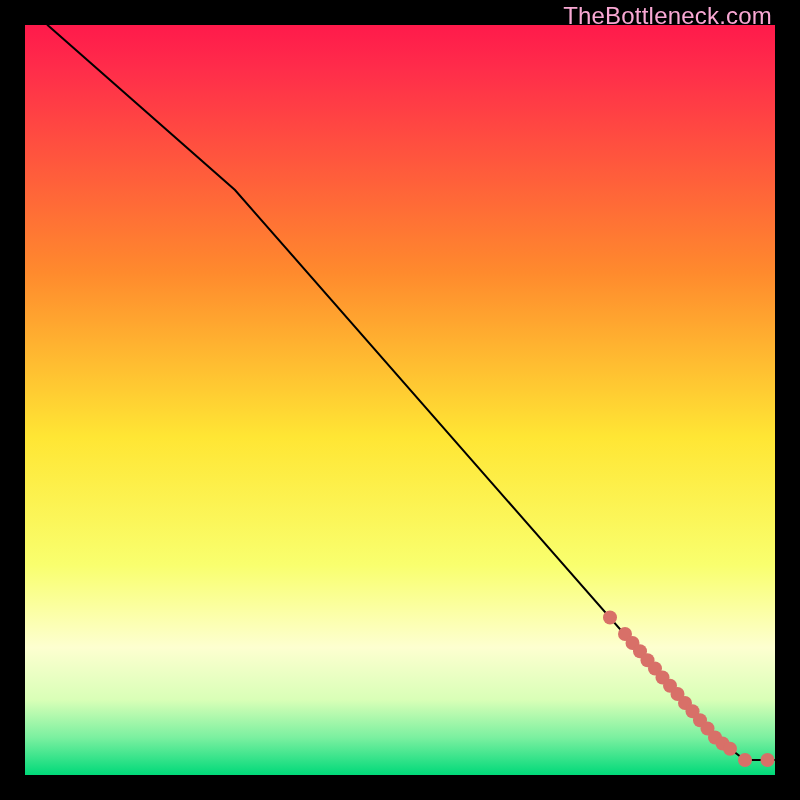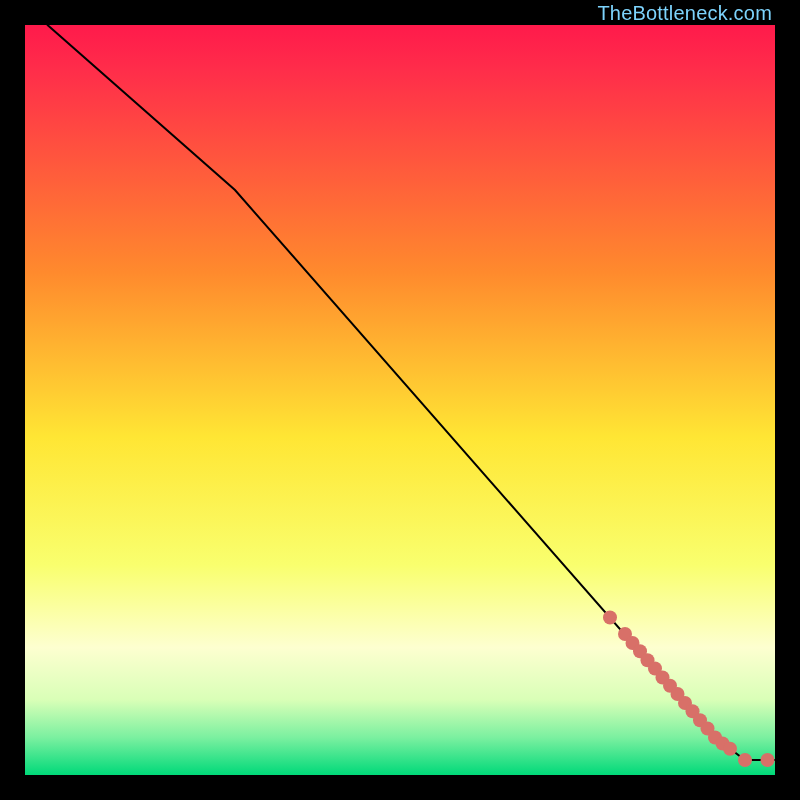--- a/index.html
+++ b/index.html
@@ -8,22 +8,22 @@
     width: 800px;
     height: 800px;
     background: #000;
     font-family: Arial, Helvetica, sans-serif;
     overflow: hidden;
   }
   .attribution {
     position: absolute;
     top: 2px;
     right: 28px;
-    color: #7dd3fc;
-    font-size: 20px;
+    color: #f9a8d4;
+    font-size: 24px;
     font-weight: 400;
     letter-spacing: 0.2px;
     z-index: 5;
   }
   .plot-frame {
     position: absolute;
     left: 25px;
     top: 25px;
     width: 750px;
     height: 750px;

